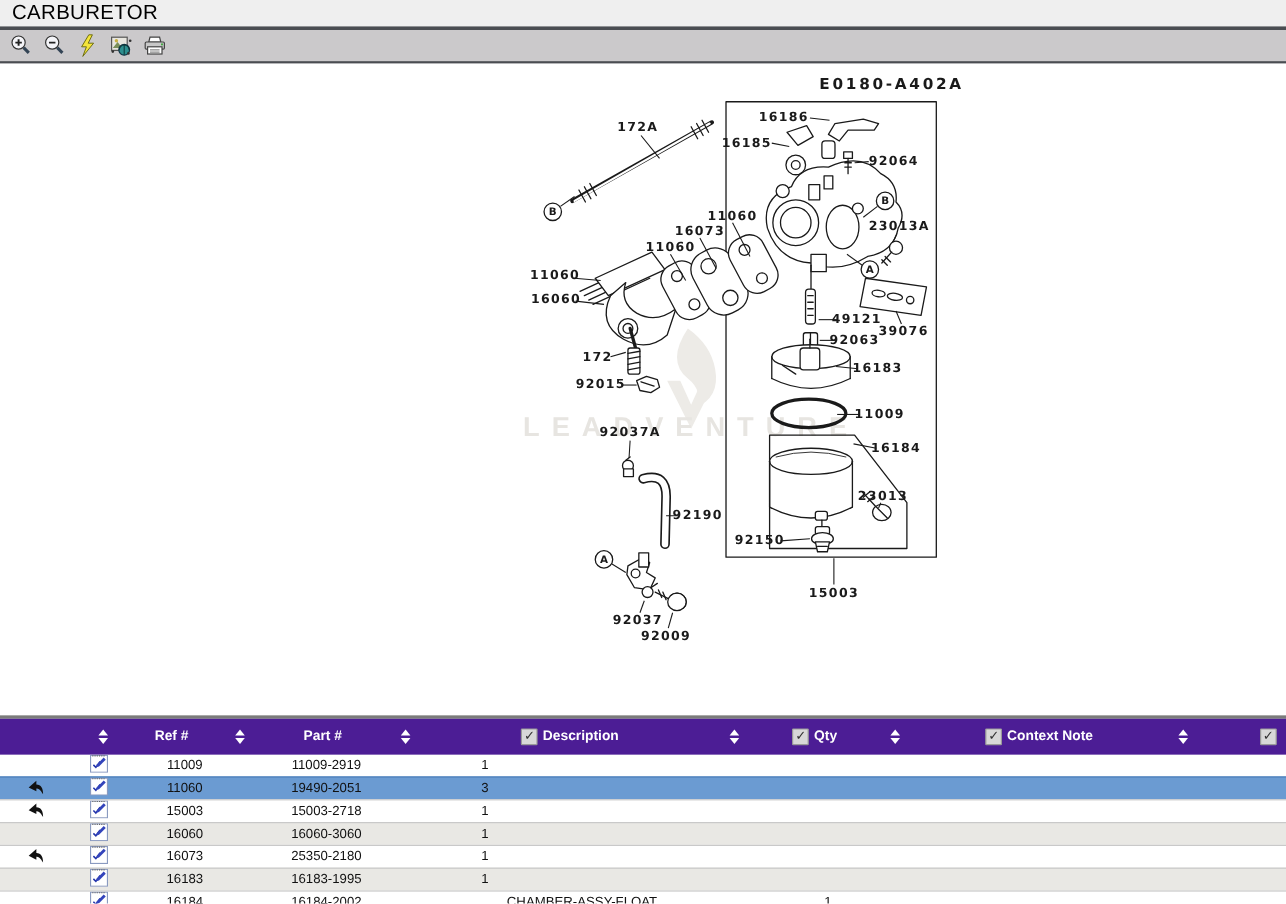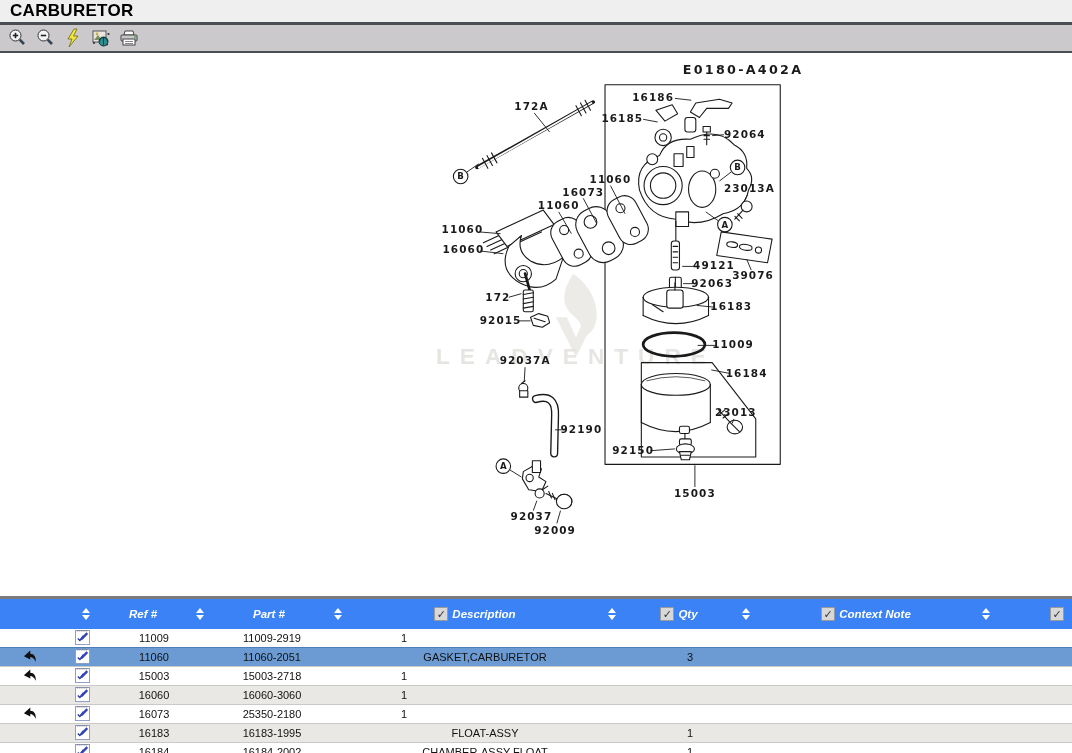--- a/index.html
+++ b/index.html
@@ -3,36 +3,36 @@
 <meta charset="utf-8">
 <style>
   html,body{margin:0;padding:0;}
   body{
     width:1072px;height:753px;overflow:hidden;background:#fff;
     font-family:"Liberation Sans","DejaVu Sans",sans-serif;
     -webkit-font-smoothing:antialiased;
   }
   
   .titlebar{height:22px;background:#efefef;display:flex;align-items:center;padding-left:10px;}
-  .titlebar h1{margin:0;font-size:17px;font-weight:bold;color:#000;letter-spacing:.3px;}
+  .titlebar h1{margin:0;font-size:17px;font-weight:normal;color:#000;letter-spacing:.3px;}
   .rule{height:3px;background:#4a4d52;}
   
   .toolbar{height:26px;background:#cbc9cb;border-bottom:2px solid #4a4d52;display:flex;align-items:center;gap:4px;padding-left:5px;}
   .tool-btn{width:24px;height:22px;display:flex;align-items:center;justify-content:center;background:transparent;border:none;padding:0;cursor:pointer;}
   .tool-btn svg{display:block;}
   
   .diagram-wrap{height:543px;background:#fff;position:relative;}
   .diagram-wrap svg{display:block;}
   text.part-label{font-family:"DejaVu Sans","Liberation Sans",sans-serif;font-size:11.5px;font-weight:bold;fill:#1a1a1a;letter-spacing:1.2px;}
   text.callout-letter{font-family:"DejaVu Sans",sans-serif;font-size:9.5px;font-weight:bold;fill:#1a1a1a;}
   .wm-text{font-size:25px;font-weight:bold;fill:#e7e5e1;letter-spacing:11px;}
   .code-text{font-family:"DejaVu Sans",sans-serif;font-size:14px;font-weight:bold;fill:#1a1a1a;letter-spacing:2.5px;}
   
   .table-strip{height:3px;background:#7b7b7b;}
-  .thead{height:30px;background:#3b82f6;color:#fff;display:flex;align-items:center;font-size:11.5px;font-weight:bold;font-style:italic;}
+  .thead{height:30px;background:#4c1d95;color:#fff;display:flex;align-items:center;font-size:11.5px;font-weight:bold;}
   .thead .seg{display:flex;align-items:center;justify-content:center;gap:4px;flex:0 0 auto;height:100%;}
   .thead .fill{flex:1 1 auto;justify-content:flex-end;padding-right:8px;}
   .sort{display:flex;flex-direction:column;gap:2px;align-items:center;cursor:pointer;}
   .sort i{display:block;width:0;height:0;border-left:4.5px solid transparent;border-right:4.5px solid transparent;}
   .sort .up{border-bottom:5px solid #fff;}
   .sort .down{border-top:5px solid #fff;}
   .cbx{width:12px;height:12px;background:#d8d8d8;border:1px solid #9a9a9a;border-radius:1px;display:inline-flex;align-items:center;justify-content:center;font-size:11px;line-height:1;color:#333;font-weight:bold;cursor:pointer;}
   .rows{background:#fff;}
   .trow{height:18px;display:flex;align-items:center;font-size:11px;color:#111;border-top:1px solid #c9c9c9;}
   .trow:first-child{border-top:none;}
@@ -407,22 +407,21 @@
       </div>
       <div class="td c-icon">
         <span class="note-icon"><svg width="15" height="15" viewBox="0 0 16 16">
             <rect x="0.5" y="0.5" width="15" height="15" fill="#fff" stroke="#8a9ac0"></rect>
             <path d="M3 9 l2.2 2.2 L9 6" stroke="#2233aa" stroke-width="1.4" fill="none"></path>
             <path d="M12.2 2.5 l1.8 1.8 -6 6 -2.6 0.8 0.8 -2.6 z" fill="#3344bb"></path>
             <line x1="2" y1="1" x2="14" y2="1" stroke="#666" stroke-dasharray="1 1"></line>
           </svg></span>
       </div>
       <div class="td c-ref">11060</div>
-      <div class="td c-part">11060-2051</div>
-      <div class="td c-desc">GASKET,CARBURETOR</div>
+      <div class="td c-part">19490-2051</div>
       <div class="td c-qty">3</div>
       <div class="td c-note"></div>
     </div>
     <div class="trow">
       <div class="td c-arrow">
         <span class="row-arrow">
           <svg width="17" height="16" viewBox="0 0 20 20">
             <path d="M3 9 L11 2 L11 6 C16 6 18 10 18 16 C15 11 13 10 11 10 L11 13 Z" fill="#111"></path>
           </svg>
         </span>
@@ -485,21 +484,20 @@
       <div class="td c-icon">
         <span class="note-icon"><svg width="15" height="15" viewBox="0 0 16 16">
             <rect x="0.5" y="0.5" width="15" height="15" fill="#fff" stroke="#8a9ac0"></rect>
             <path d="M3 9 l2.2 2.2 L9 6" stroke="#2233aa" stroke-width="1.4" fill="none"></path>
             <path d="M12.2 2.5 l1.8 1.8 -6 6 -2.6 0.8 0.8 -2.6 z" fill="#3344bb"></path>
             <line x1="2" y1="1" x2="14" y2="1" stroke="#666" stroke-dasharray="1 1"></line>
           </svg></span>
       </div>
       <div class="td c-ref">16183</div>
       <div class="td c-part">16183-1995</div>
-      <div class="td c-desc">FLOAT-ASSY</div>
       <div class="td c-qty">1</div>
       <div class="td c-note"></div>
     </div>
     <div class="trow">
       <div class="td c-arrow">
         <span class="row-arrow"></span>
       </div>
       <div class="td c-icon">
         <span class="note-icon"><svg width="15" height="15" viewBox="0 0 16 16">
             <rect x="0.5" y="0.5" width="15" height="15" fill="#fff" stroke="#8a9ac0"></rect>

